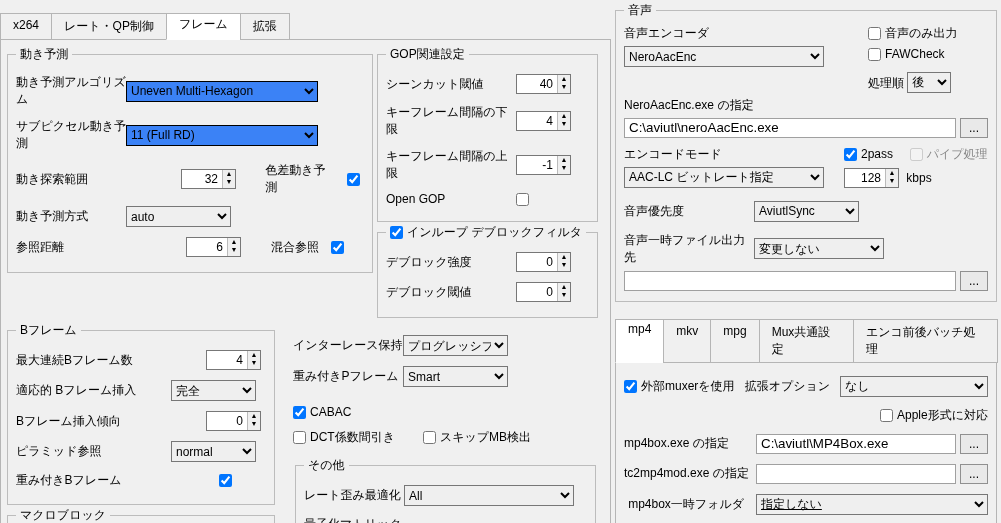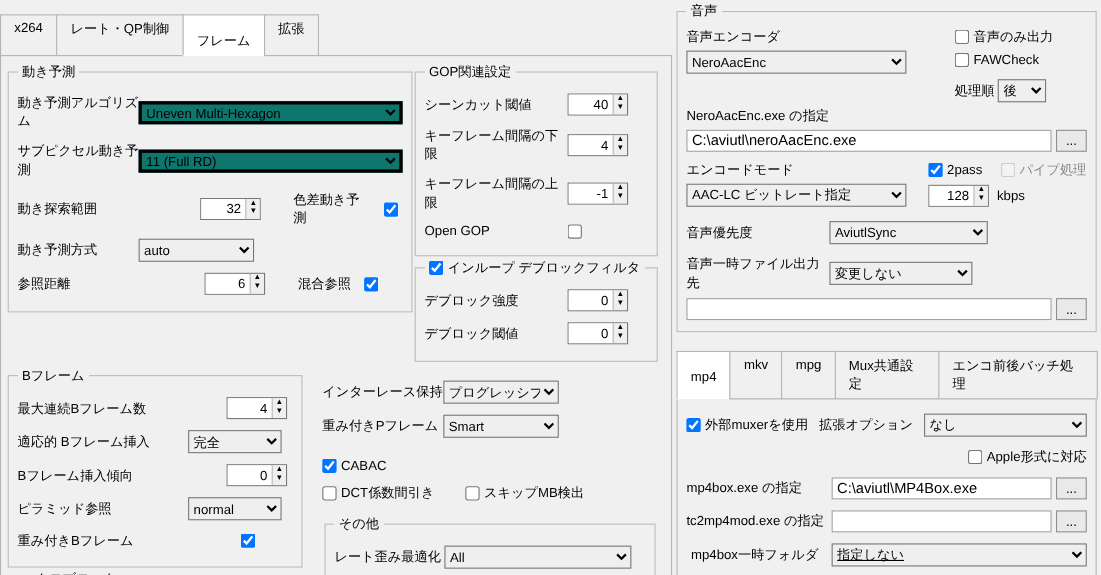--- a/index.html
+++ b/index.html
@@ -21,21 +21,21 @@
     padding: 4px 12px;
     cursor: pointer;
     position: relative;
     bottom: -1px;
     margin-right: -1px;
     margin-top: 12px;
   }
   .tab.active {
     background: #fff;
     border-bottom: 1px solid #fff;
-    padding: 15px 12px 4px;
+    padding: 2px 12px 4px;
   }
   .tab-body {
     border: 1px solid #b5b5b5;
     padding: 4px;
   }
   .left-body { width: 611px; }
   fieldset {
     border: 1px solid #bcbcbc;
     margin: 2px;
     padding: 6px 8px 10px;
@@ -45,21 +45,21 @@
     display: flex;
     align-items: center;
     padding: 5px 0;
   }
   .lbl { width: 110px; }
   .lbl-w { width: 130px; }
   select, input[type=text].path {
     font-family: inherit;
     font-size: 12px;
   }
-  select.sel-w { width: 240px; height: 21px; background:#0f766e; border:3px solid #000000;}
+  select.sel-w { width: 192px; height: 21px; background:#3b82f6; border:1px solid #000000;}
   select.sel-m { width: 105px; height: 21px; background:#efefef; border:1px solid #777;}
   select.sel-s { width: 85px; height: 21px; background:#efefef; border:1px solid #777;}
   select.sel-xl { width: 200px; height: 21px; background:#efefef; border:1px solid #777;}
   select.sel-44 { width: 44px; height:21px; background:#efefef; border:1px solid #777;}
   .spin {
     display: inline-flex;
     align-items: stretch;
     border: 1px solid #777;
     height: 20px;
   }
@@ -394,21 +394,21 @@
                 <span>▼</span>
               </span>
             </span>
           <span style="margin-left:4px;">kbps</span>
         </div>
       </div>
       <div class="gap"></div>
         <div class="gap"></div>
       <div class="row">
         <span style="width:130px;">音声優先度</span>
-        <select style="width:144px;height:21px;background:#efefef;border:1px solid #777;"><option>AviutlSync</option></select>
+        <select style="width:105px;height:21px;background:#efefef;border:1px solid #777;"><option>AviutlSync</option></select>
       </div>
       <div class="row">
         <span style="width:130px;">音声一時ファイル出力先</span>
         <select style="width:130px;height:21px;background:#efefef;border:1px solid #777;"><option>変更しない</option></select>
       </div>
       <div class="path-row">
         <input class="path" value="" style="">
         <button class="btn">...</button>
       </div>
     </fieldset>

